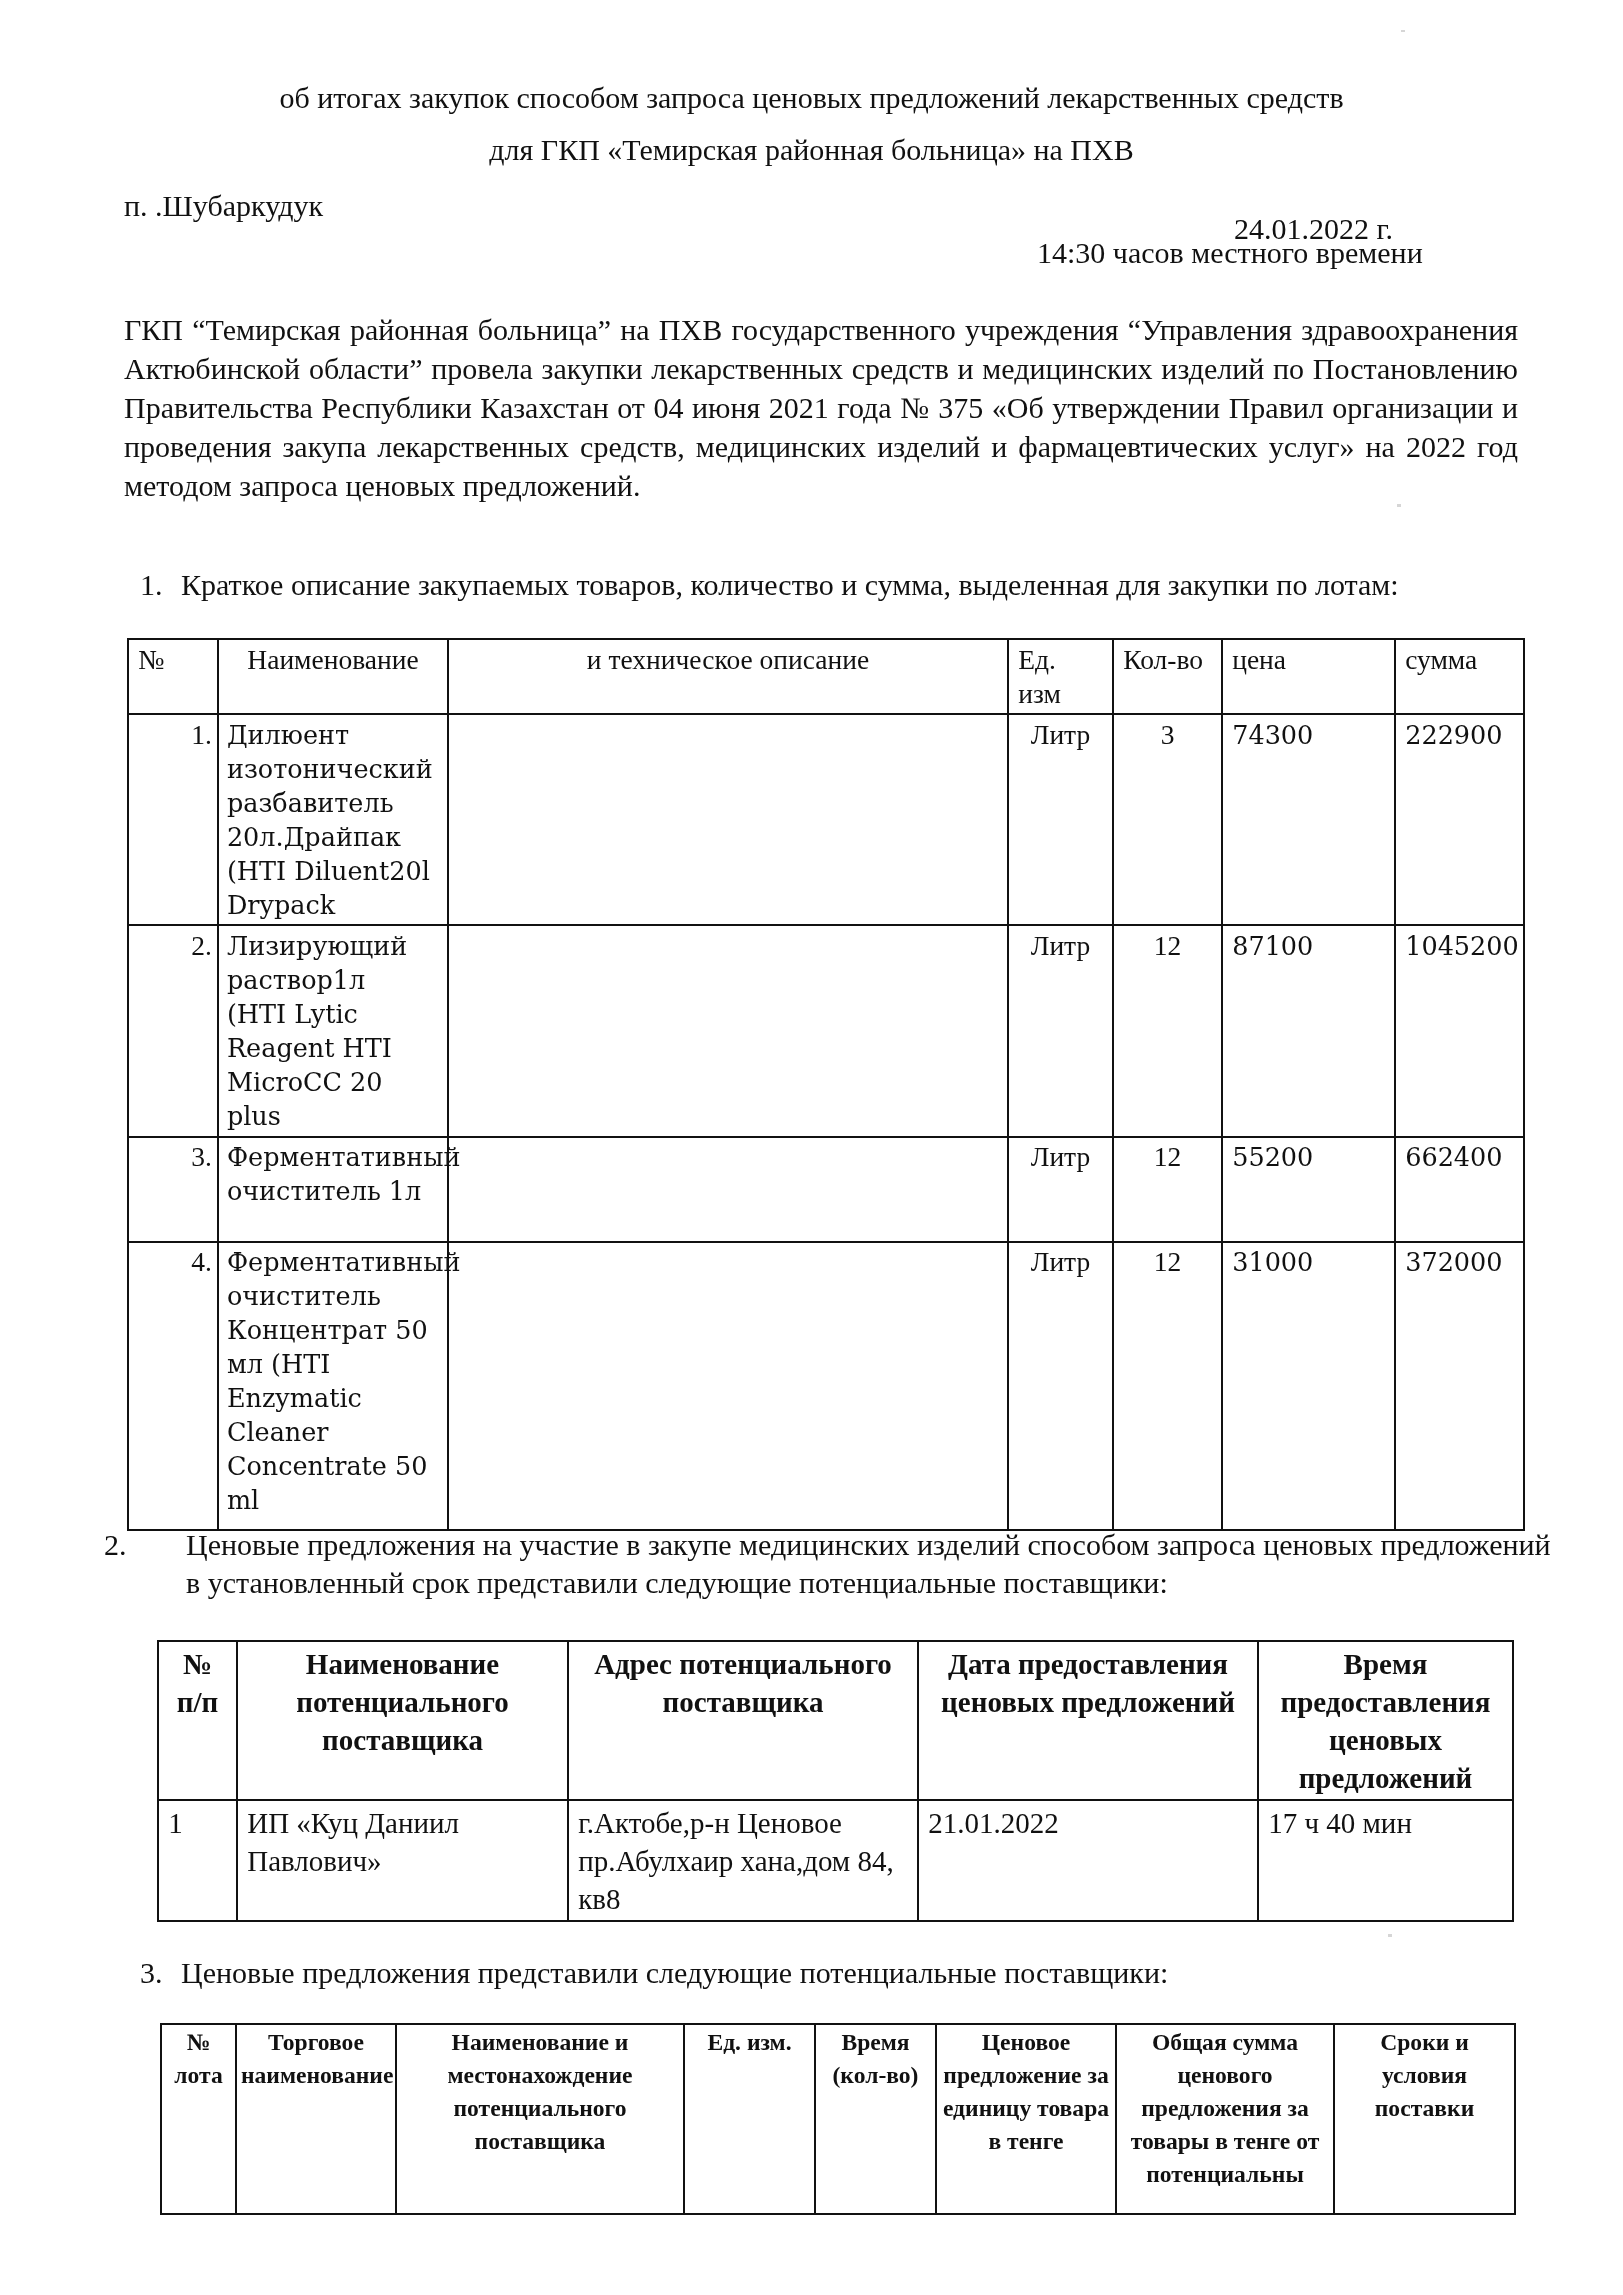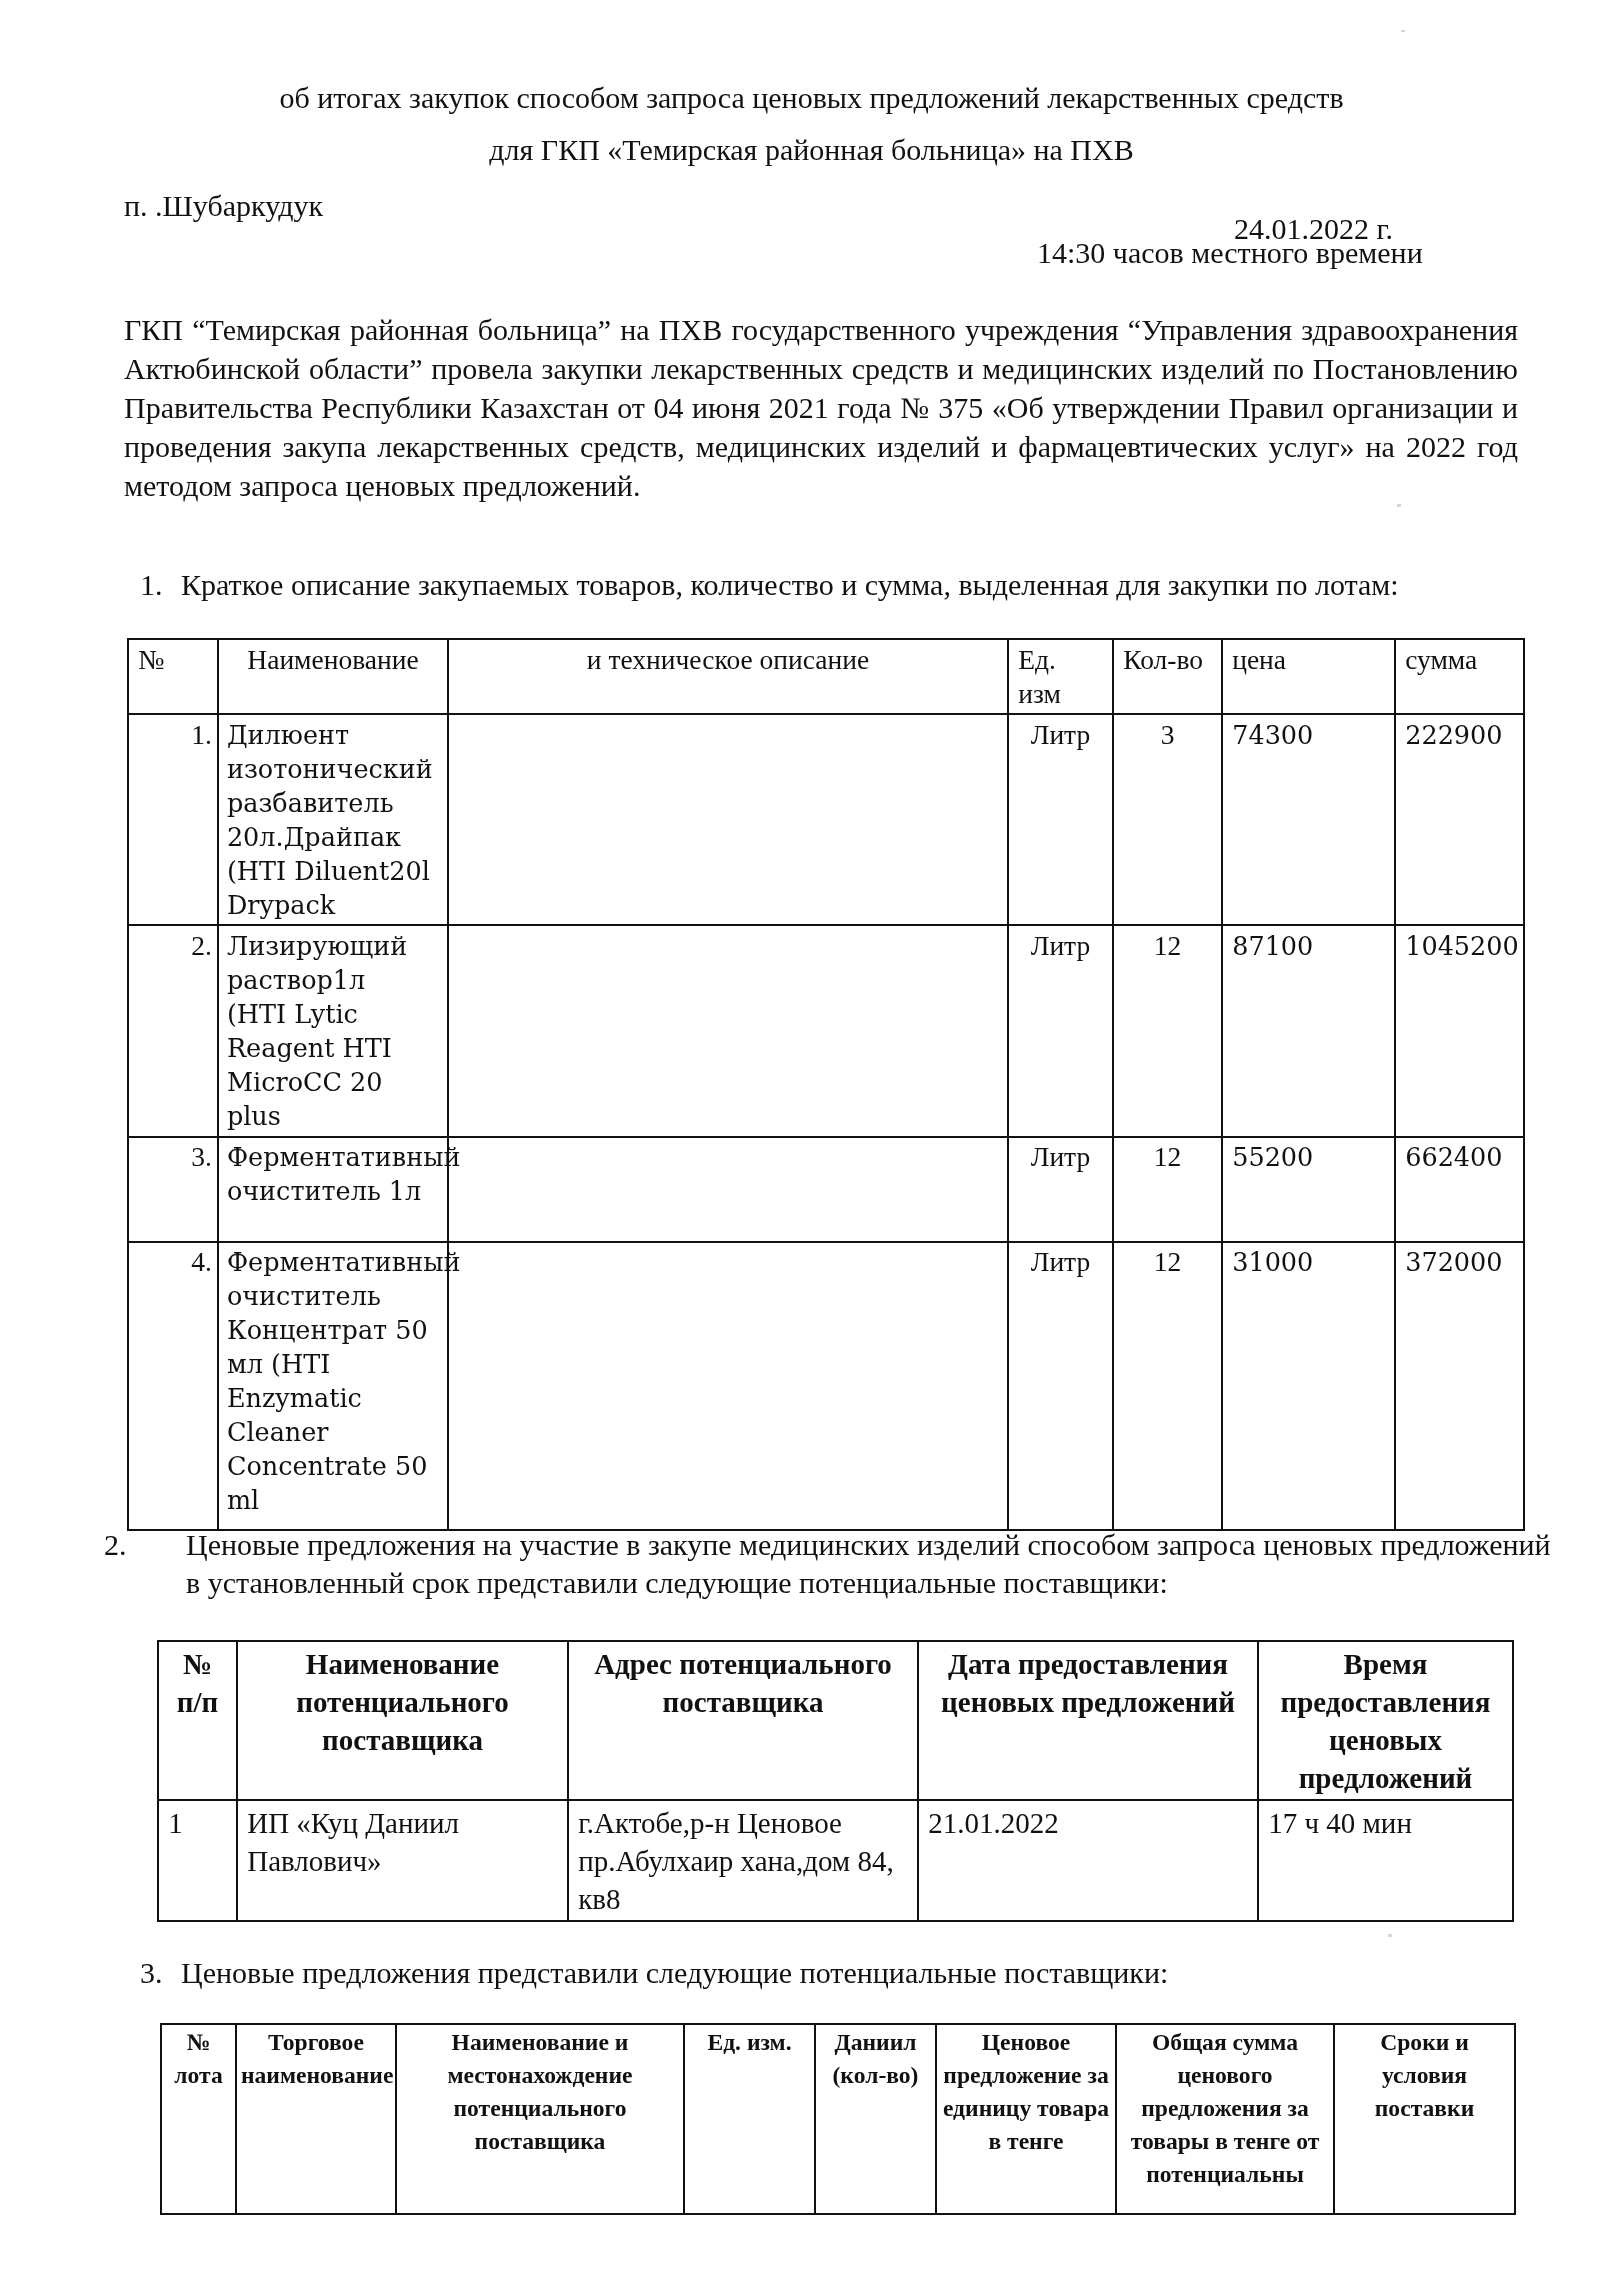--- a/index.html
+++ b/index.html
@@ -172,21 +172,21 @@
         <col style="width:180px">
         <col style="width:218px">
         <col style="width:181px">
     </colgroup>
     <thead>
       <tr>
         <th>№ лота</th>
         <th>Торговое наименование</th>
         <th>Наименование и местонахождение потенциального поставщика</th>
         <th>Ед. изм.</th>
-        <th>Даниил (кол-во)</th>
+        <th>Время (кол-во)</th>
         <th>Ценовое предложение за единицу товара в тенге</th>
         <th>Общая сумма ценового предложения за товары в тенге от потенциальны</th>
         <th>Сроки и условия поставки</th>
       </tr>
     </thead>
   </table>
 
   <div class="scan-mark" style="left:1401px; top:29.5px;"></div>
   <div class="scan-mark" style="left:1397px; top:504px;"></div>
   <div class="scan-mark" style="left:1388px; top:1934px;"></div>

